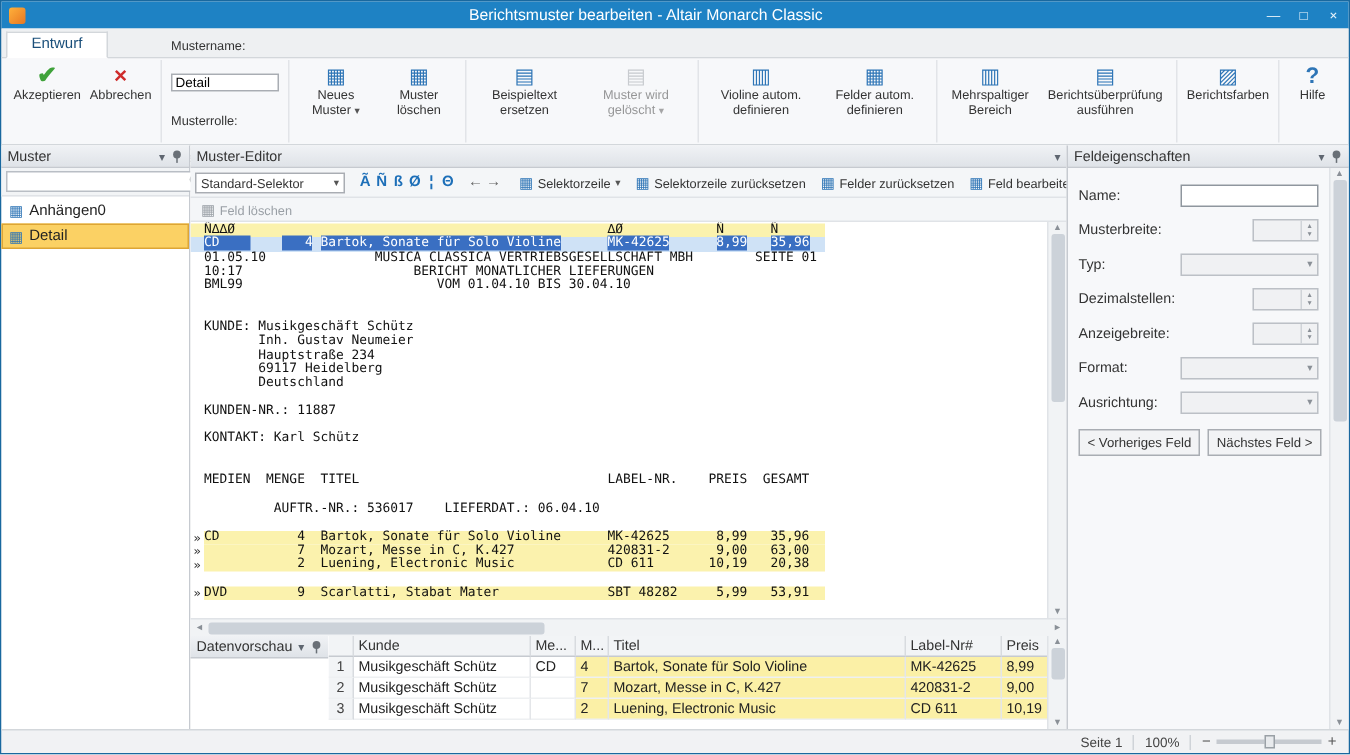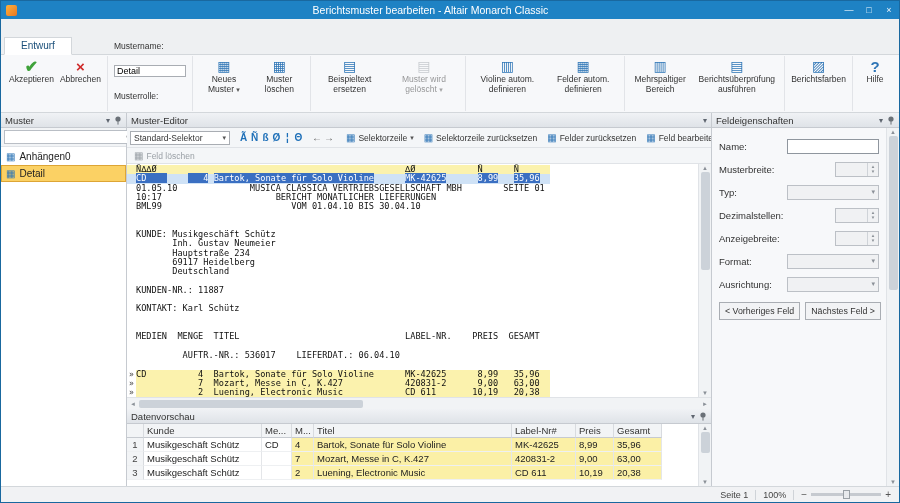--- a/index.html
+++ b/index.html
@@ -5,21 +5,21 @@
 *{margin:0;padding:0;box-sizing:border-box}
 html,body{width:900px;height:503px;overflow:hidden;font-family:"Liberation Sans",sans-serif;background:#e9eaec}
 .window{width:900px;height:503px;border:1px solid #19689f;display:flex;flex-direction:column;background:#f4f5f7}
 .flex{flex:1}
 
 .titlebar{height:18px;background:#1e82c4;display:flex;align-items:center;color:#fff;flex:0 0 auto}
 .appicon{width:11px;height:11px;margin:0 5px;background:linear-gradient(135deg,#ffb13b,#e87722);border-radius:2px;flex:0 0 auto}
 .tb-title{flex:1;text-align:center;font-size:10.5px}
 .tbc{width:20px;text-align:center;font-size:9px;cursor:default;color:#eaf4fb}
 
-.tabstrip{height:36px;background:#eef0f2;border-bottom:1px solid #d3d7db;display:flex;align-items:flex-end;padding:0 3px;flex:0 0 auto}
+.tabstrip{height:20px;background:#eef0f2;border-bottom:1px solid #d3d7db;display:flex;align-items:flex-end;padding:0 3px;flex:0 0 auto}
 .tab{background:#fff;border:1px solid #d3d7db;border-bottom:1px solid #fff;margin-bottom:-1px;padding:2px 16px 3px;font-size:10px;color:#1a4f7a}
 
 .ribbon{height:58px;background:#f7f8fa;border-bottom:1px solid #d3d7db;display:flex;padding:1px 2px;flex:0 0 auto}
 .rgroup{display:flex;align-items:flex-start;border-right:1px solid #e2e4e8;padding:1px 3px}
 .rbtn{display:flex;flex-direction:column;align-items:center;min-width:38px;max-width:88px;padding:1px 3px;font-size:8.5px;line-height:9.5px;color:#333;text-align:center;cursor:default}
 .rbtn .ric{font-size:14px;line-height:17px;height:17px;color:#2e75b6}
 .ric.green{color:#3fa23a;font-size:16px;font-weight:bold}
 .ric.red{color:#cf2b2b;font-size:15px;font-weight:bold}
 .ric.help{font-weight:bold;font-size:15px}
 .ric.gray{color:#9aa0a6}
@@ -66,21 +66,21 @@
 .sample .et,.sample .eg{background:#cfe2f6}
 .fld{background:#3a6fc2;color:#fff}
 
 .vscroll{width:13px;flex:0 0 auto;background:#f1f3f5;border-left:1px solid #e0e3e7;display:flex;flex-direction:column;align-items:center;padding:1px 0;font-size:6px;color:#8a9097}
 .vthumbarea{flex:1;width:9px;display:flex;flex-direction:column;padding:1px 0}
 .vthumb{height:45%;background:#ccd2d9;border-radius:2px}
 .hscroll{height:12px;background:#f1f3f5;border-top:1px solid #e0e3e7;display:flex;align-items:center;padding:0 3px;font-size:6px;color:#8a9097;gap:3px;flex:0 0 auto}
 .hthumbarea{flex:1;height:8px;display:flex;align-items:center}
 .hthumb{width:40%;height:8px;background:#ccd2d9;border-radius:2px}
 
-.dv{flex:0 0 auto;display:flex;flex-direction:column}
+.dv{flex:0 0 auto;display:flex;flex-direction:row}
 .dvbody{height:62px;display:flex;background:#fff;overflow:hidden}
 .dvtable{flex:1;overflow:hidden;font-size:9.5px}
 .dvrow{display:flex;height:14px;line-height:13px}
 .dvcell{border-right:1px solid #e4e6e9;border-bottom:1px solid #eef0f2;padding:0 3px;white-space:nowrap;overflow:hidden;flex:0 0 auto;color:#222}
 .dvhead .dvcell{background:#f2f4f6;border-right:1px solid #d8dbdf;border-bottom:1px solid #c6cad0;color:#333}
 .cnum{width:17px;background:#f2f4f6;text-align:center;padding:0;border-right:1px solid #d8dbdf;color:#444}
 .ckunde{width:118px}.cmed{width:30px}.cmen{width:22px}.ctit{width:198px}.clab{width:64px}.cpre{width:38px}.cges{width:48px}
 .yc{background:#fbf0a6}
 
 .panel-right{width:188px;background:#f7f8fa;border-left:1px solid #c6cad0;display:flex;flex-direction:column;flex:0 0 auto}

